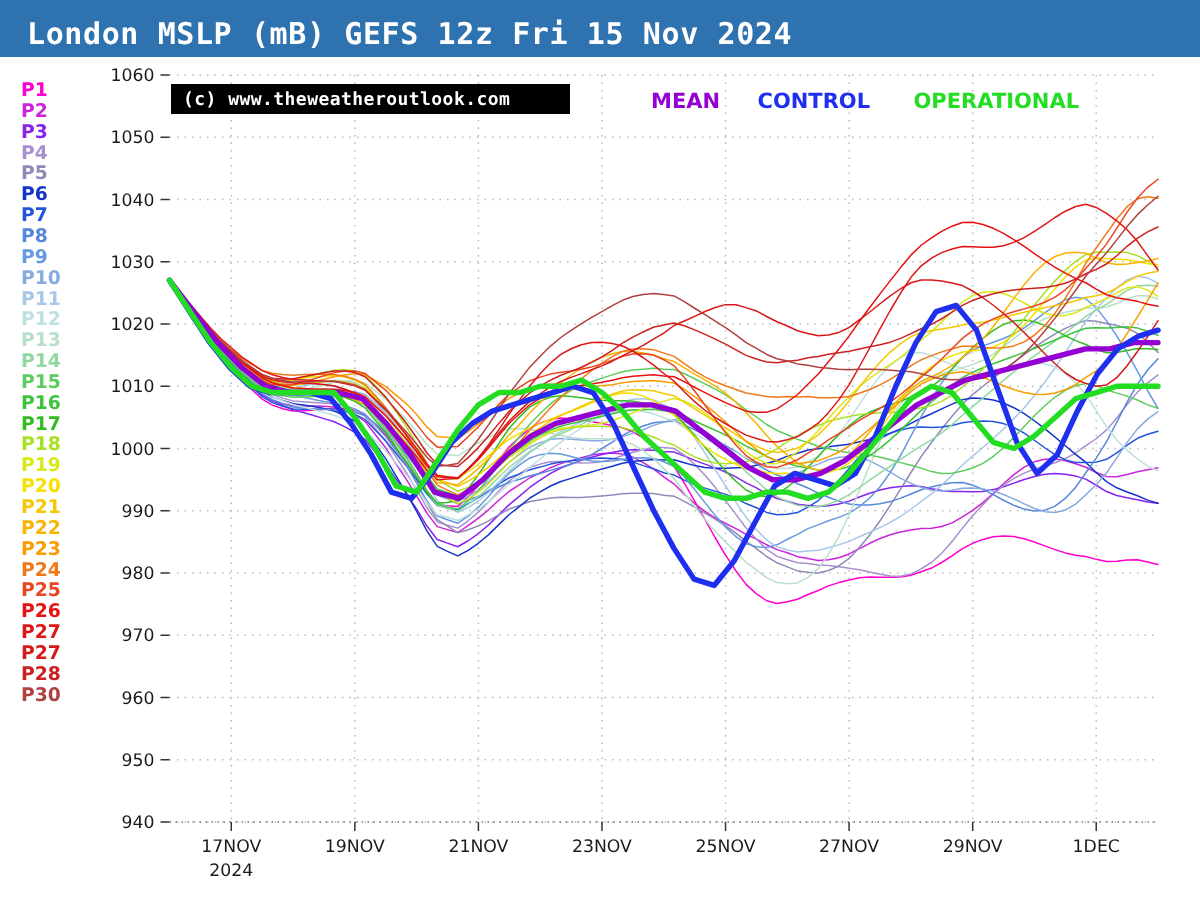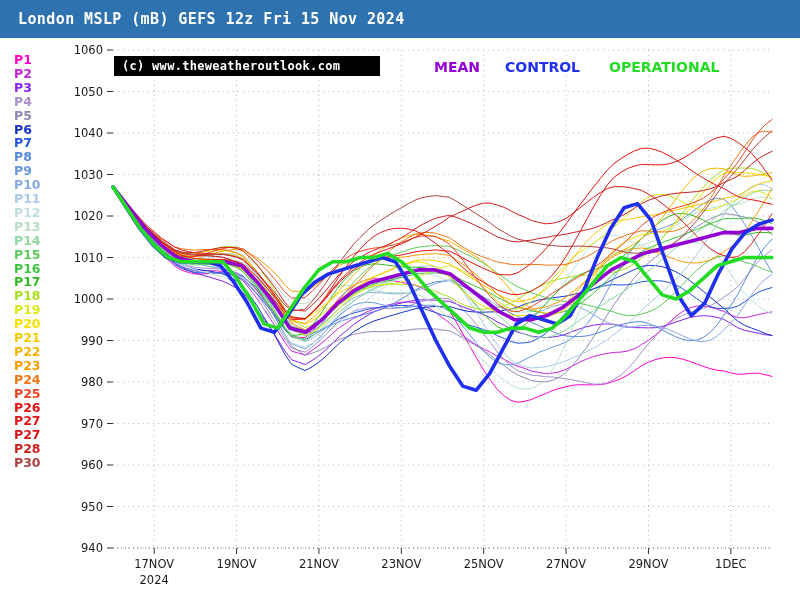--- a/index.html
+++ b/index.html
@@ -6,21 +6,21 @@
   body{
     width:800px;height:600px;background:#ffffff;
     font-family:"DejaVu Sans",sans-serif;overflow:hidden;position:relative;
   }
   #titlebar{
     position:absolute;left:0;top:0;width:800px;height:38px;
     background:#2e72b0;
   }
   #titletext{
     position:absolute;left:18px;top:10px;
-    color:#ffffff;font-size:15px;font-weight:bold;
+    color:#ffffff;font-size:20px;font-weight:bold;
     font-family:"DejaVu Sans Mono",monospace;letter-spacing:.4px;
     white-space:nowrap;
   }
   #plot{position:absolute;left:0;top:38px;width:800px;height:562px;}
   svg{display:block;}
   .ylab{font-family:"DejaVu Sans",sans-serif;font-size:11.5px;fill:#1a1a1a;text-anchor:end;}
   .xlab{font-family:"DejaVu Sans",sans-serif;font-size:11.5px;fill:#1a1a1a;text-anchor:middle;}
   .plab{font-family:"DejaVu Sans",sans-serif;font-size:12.5px;font-weight:bold;text-anchor:start;}
   .legtxt{font-family:"DejaVu Sans",sans-serif;font-size:14px;font-weight:bold;text-anchor:start;}
   .wmtxt{font-family:"DejaVu Sans Mono",monospace;font-size:12px;font-weight:bold;fill:#ffffff;text-anchor:start;letter-spacing:.3px;}

